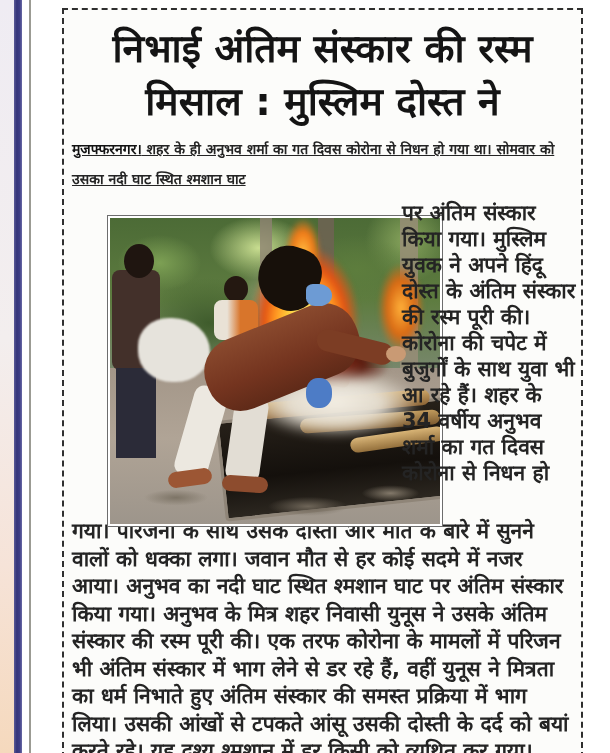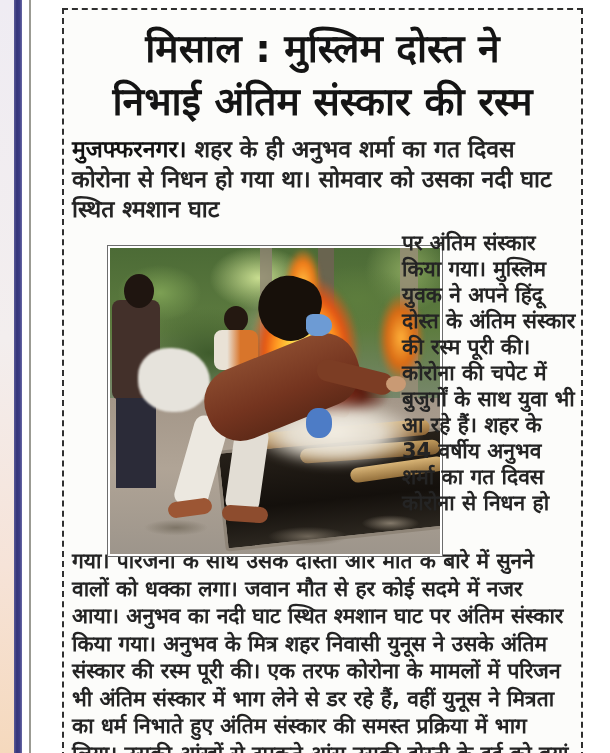--- a/index.html
+++ b/index.html
@@ -33,21 +33,21 @@
     margin:0;padding:12px 6px 2px 6px;
     font-size:39px;line-height:53px;font-weight:700;
     text-align:center;color:#141414;
   }
   .headline span{display:block;}
   .para{
     font-weight:600;color:#242424;
   }
   .intro{
     margin:0;padding:4px 10px 0 8px;
-    font-size:23px;line-height:30px;
+    font-size:14px;line-height:30px;text-decoration:underline;
   }
   .dateline{font-weight:800;color:#121212;}
   .photo-row{position:relative;height:312px;margin-top:4px;}
   .col-right{
     position:absolute;left:338px;top:2px;width:176px;
     font-size:21px;line-height:26px;
   }
   .body-text{
     margin:0;padding:8px 8px 0 8px;
     font-size:21px;line-height:27.5px;
@@ -148,22 +148,22 @@
 </style>
 </head>
 <body>
 
 <div class="margin-left"></div>
 <div class="navy-bar"></div>
 <div class="thin-rule"></div>
 
 <div class="clipping">
   <h1 class="headline">
+    <span>निभाई अंतिम संस्कार की रस्म</span>
     <span>मिसाल : मुस्लिम दोस्त ने</span>
-    <span>निभाई अंतिम संस्कार की रस्म</span>
   </h1>
 
   <p class="intro para"><span class="dateline">मुजफ्फरनगर।</span><span> शहर के ही अनुभव शर्मा का गत दिवस कोरोना से निधन हो गया था। सोमवार को उसका नदी घाट स्थित श्मशान घाट</span></p>
 
   <div class="photo-row">
     <figure class="photo">
       <div class="foliage"></div>
       <div class="trunk-1"></div>
       <div class="trunk-2"></div>
       <div class="trunk-3"></div>

